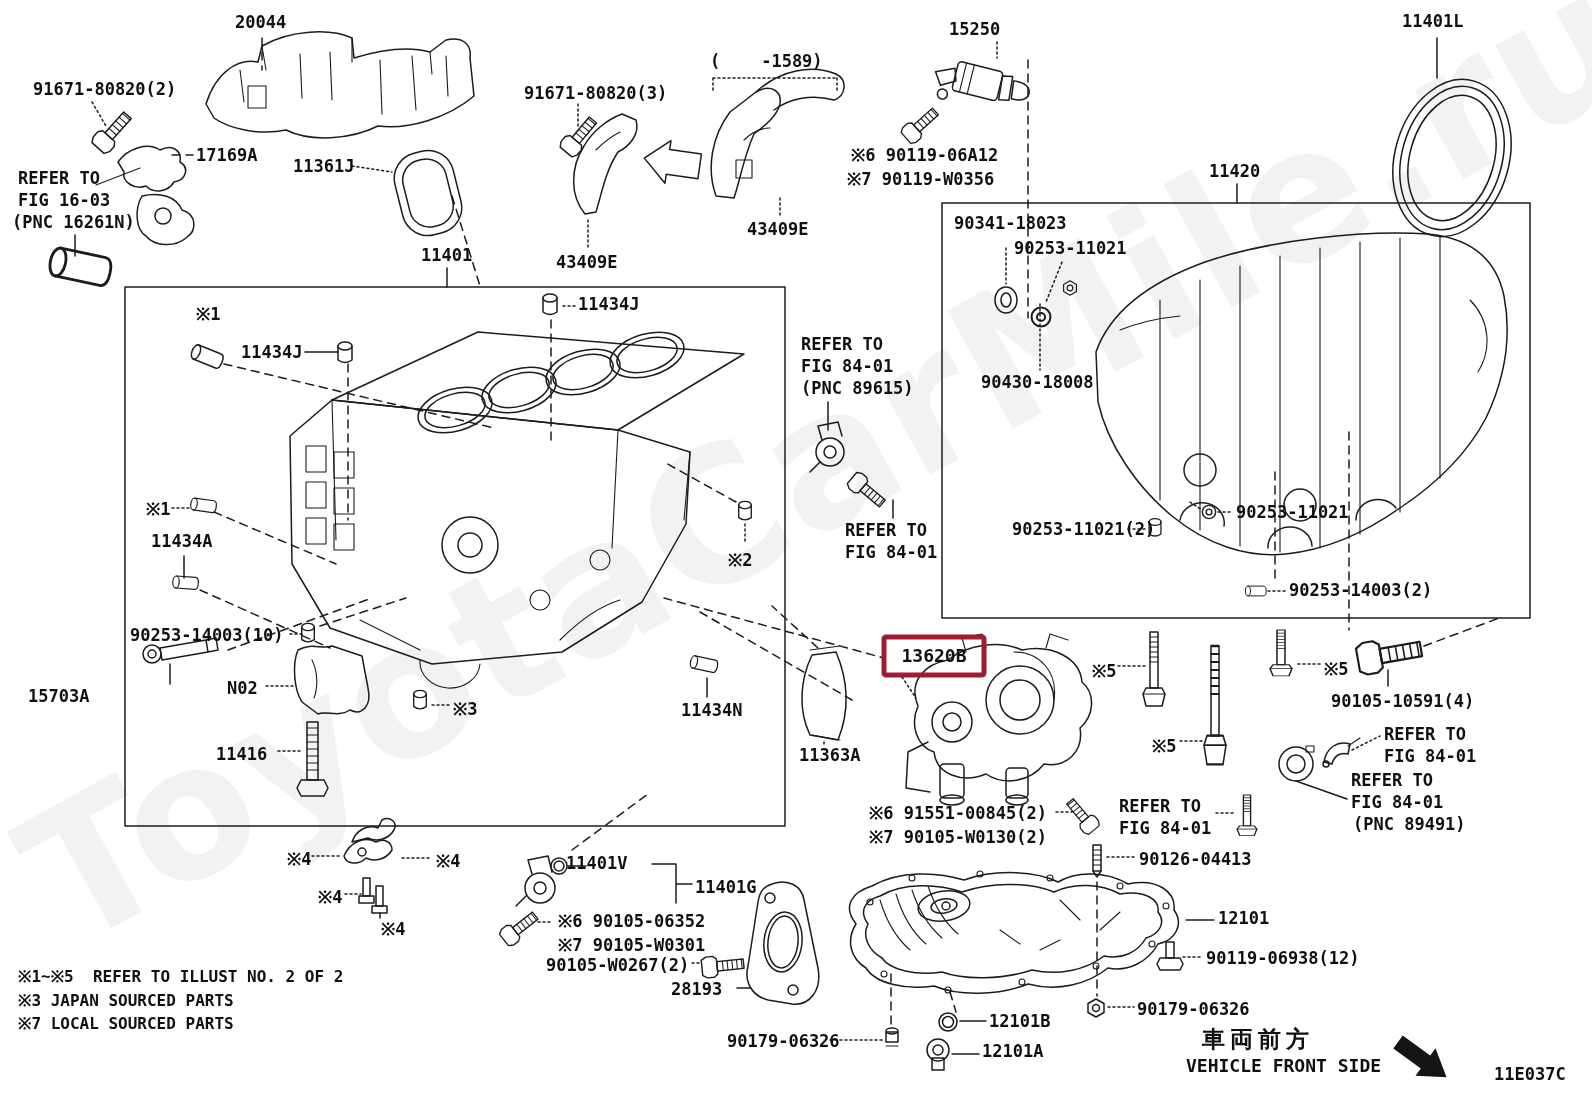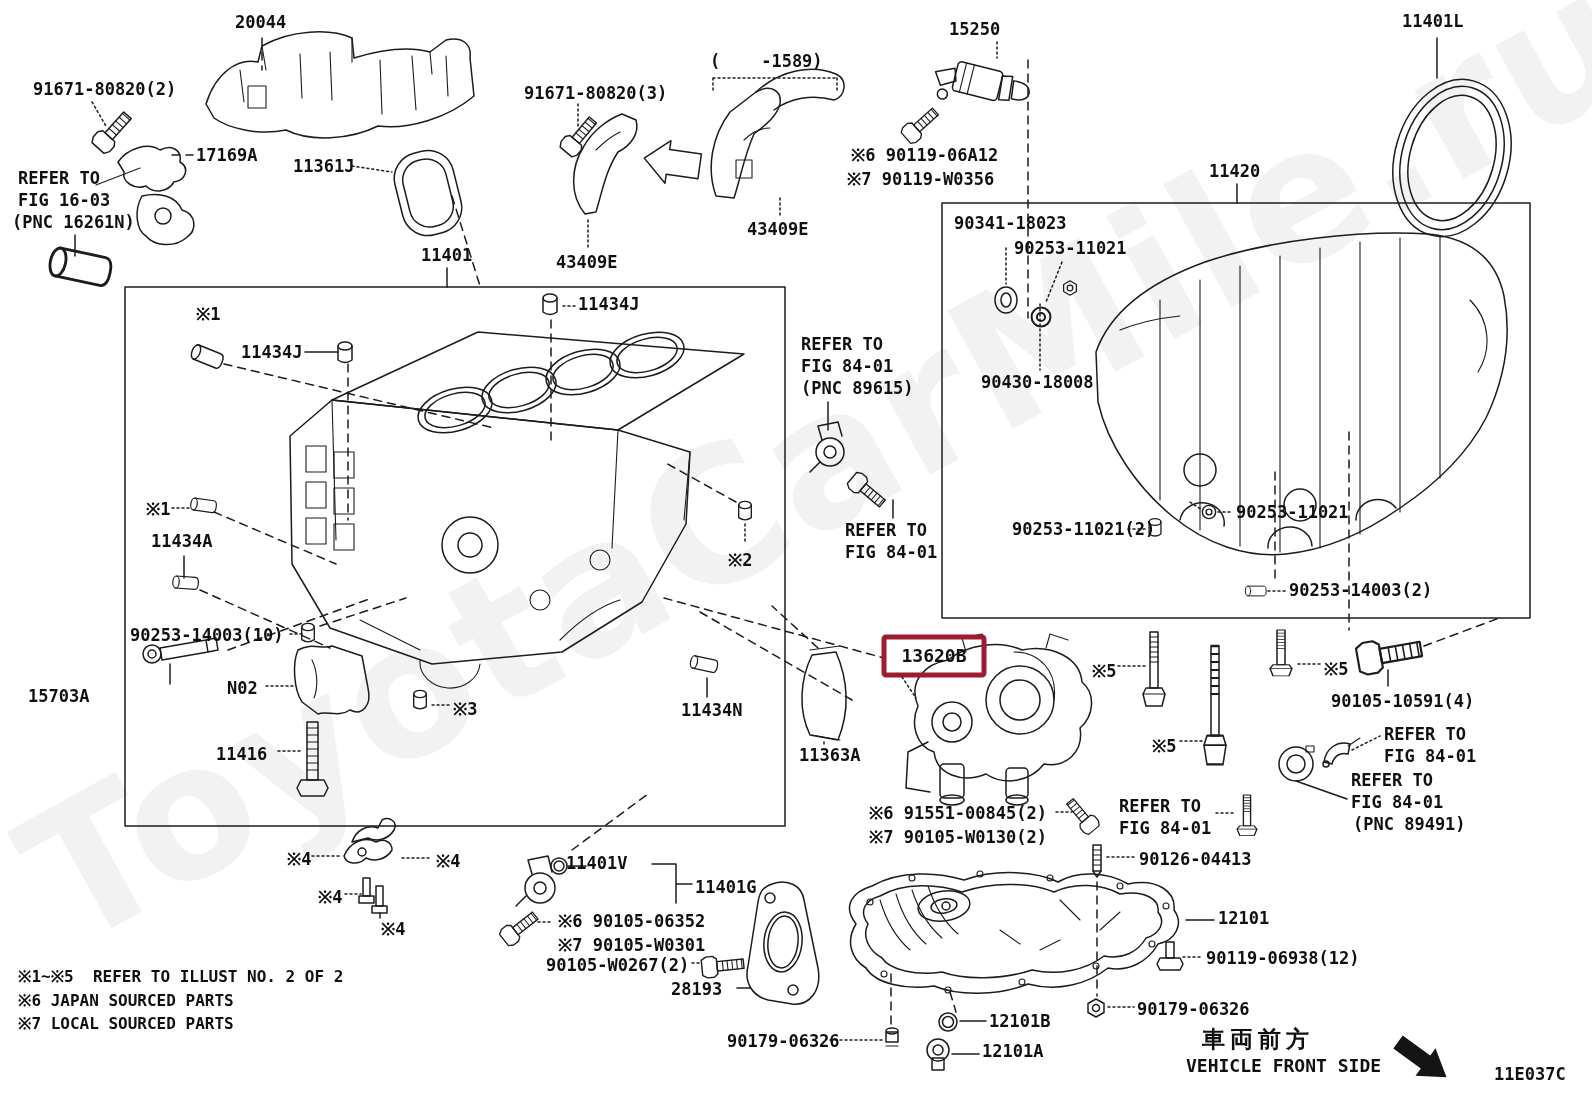--- a/index.html
+++ b/index.html
@@ -463,20 +463,20 @@
   <div class="lbl" style="left:546px;top:955px">90105-W0267(2)</div>
   <div class="lbl" style="left:671px;top:979px">28193</div>
   <div class="lbl" style="left:1218px;top:908px">12101</div>
   <div class="lbl" style="left:1206px;top:948px">90119-06938(12)</div>
   <div class="lbl" style="left:1137px;top:999px">90179-06326</div>
   <div class="lbl" style="left:989px;top:1011px">12101B</div>
   <div class="lbl" style="left:982px;top:1041px">12101A</div>
   <div class="lbl" style="left:727px;top:1031px">90179-06326</div>
 
   <div class="lbl s16" style="left:18px;top:965px">※1~※5  REFER TO ILLUST NO. 2 OF 2</div>
-  <div class="lbl s16" style="left:18px;top:989px">※6 JAPAN SOURCED PARTS</div>
+  <div class="lbl s16" style="left:18px;top:989px">※3 JAPAN SOURCED PARTS</div>
   <div class="lbl s16" style="left:18px;top:1012px">※7 LOCAL SOURCED PARTS</div>
 
   <div class="lbl front-jp" style="left:1202px;top:1024px">車両前方</div>
   <div class="lbl front-en" style="left:1186px;top:1055px">VEHICLE FRONT SIDE</div>
   <div class="lbl" style="left:1494px;top:1064px">11E037C</div>
 
 </div>
 
 </body></html>

